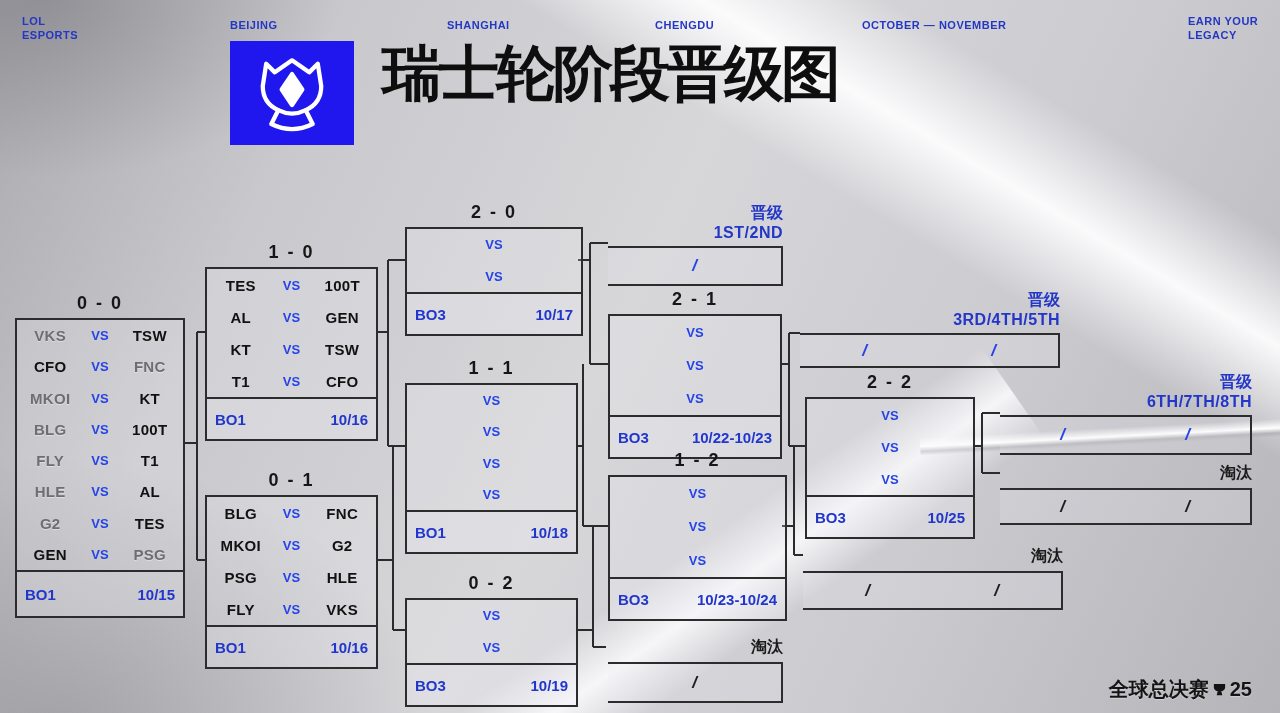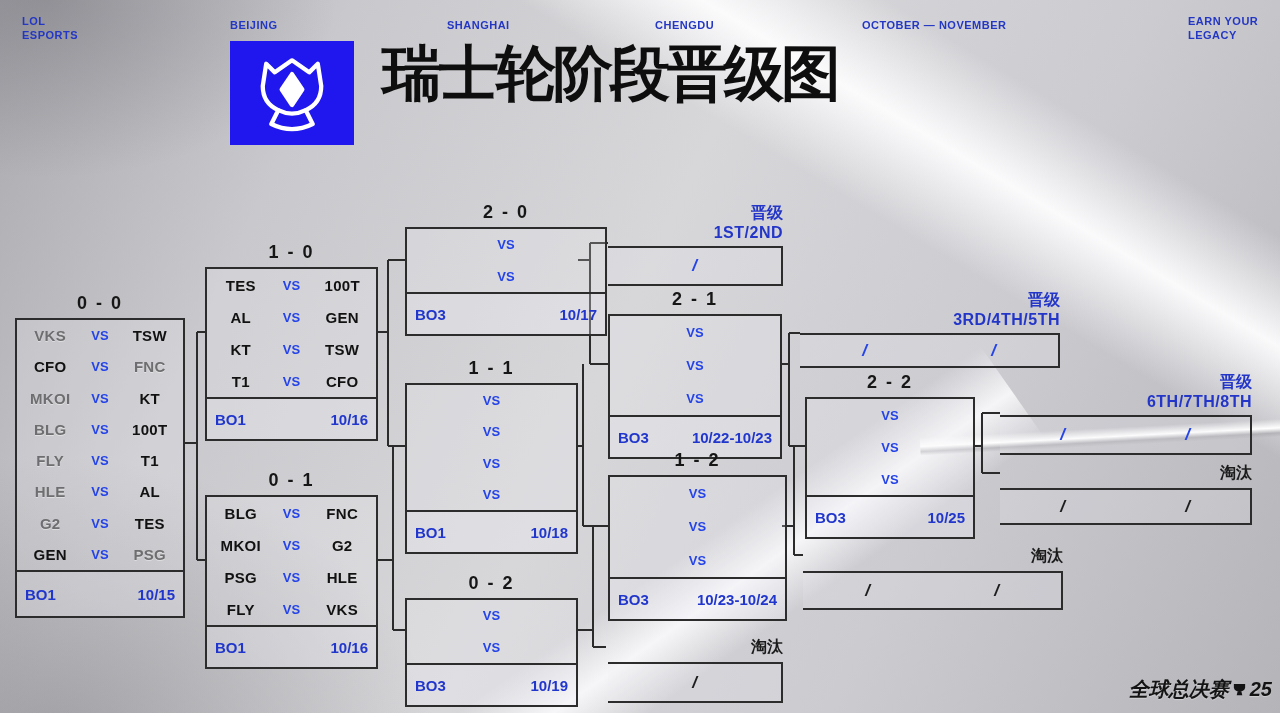--- a/index.html
+++ b/index.html
@@ -50,22 +50,22 @@
   .ohead.elim .olabel{color:#1b1b1b;font-weight:600;}
   .ohead .oplace{color:#2336c8;letter-spacing:.5px;}
   .slotbox{border:2px solid #2c2c2c;border-left:none;background:rgba(240,240,245,.18);
     display:flex;justify-content:space-around;align-items:center;}
   .slash{font-size:17px;font-style:italic;font-weight:700;}
   .slash.advance{color:#2443e8;}
   .slash.eliminated{color:#1c1c1c;}
 
   svg.connectors{position:absolute;left:0;top:0;pointer-events:none;}
 
-  .watermark{position:absolute;right:8px;bottom:10px;display:flex;align-items:center;gap:3px;
-    font-size:20px;font-weight:900;color:#141414;letter-spacing:0px;text-shadow:0 1px 1px rgba(255,255,255,.35);font-style:italic;}
+  .watermark{position:absolute;right:28px;bottom:10px;display:flex;align-items:center;gap:3px;
+    font-size:20px;font-weight:900;color:#141414;letter-spacing:0px;text-shadow:0 1px 1px rgba(255,255,255,.35);}
 </style>
 </head>
 <body>
 
 <div class="stage">
   <div class="streak streak1"></div>
   <div class="streak streak2"></div>
   <div class="streak streak3"></div>
   <div class="shade-tl"></div>
   <div class="shade-bl"></div>
@@ -210,21 +210,21 @@
           <span class="vs">VS</span>
           <span class="team r">VKS</span>
         </div>
       </div>
     <div class="gfoot" style="height:24px;">
       <span>BO1</span>
       <span>10/16</span>
     </div>
   </div>
 
-  <div class="gbox" style="left:405px;top:227px;width:202px;">
+  <div class="gbox" style="left:405px;top:227px;width:178px;">
     <div class="glabel">2 - 0</div>
     <div class="garea rows" style="height:63px;">
         <div class="mrow">
           <span class="team l"></span>
           <span class="vs">VS</span>
           <span class="team r"></span>
         </div>
         <div class="mrow">
           <span class="team l"></span>
           <span class="vs">VS</span>

